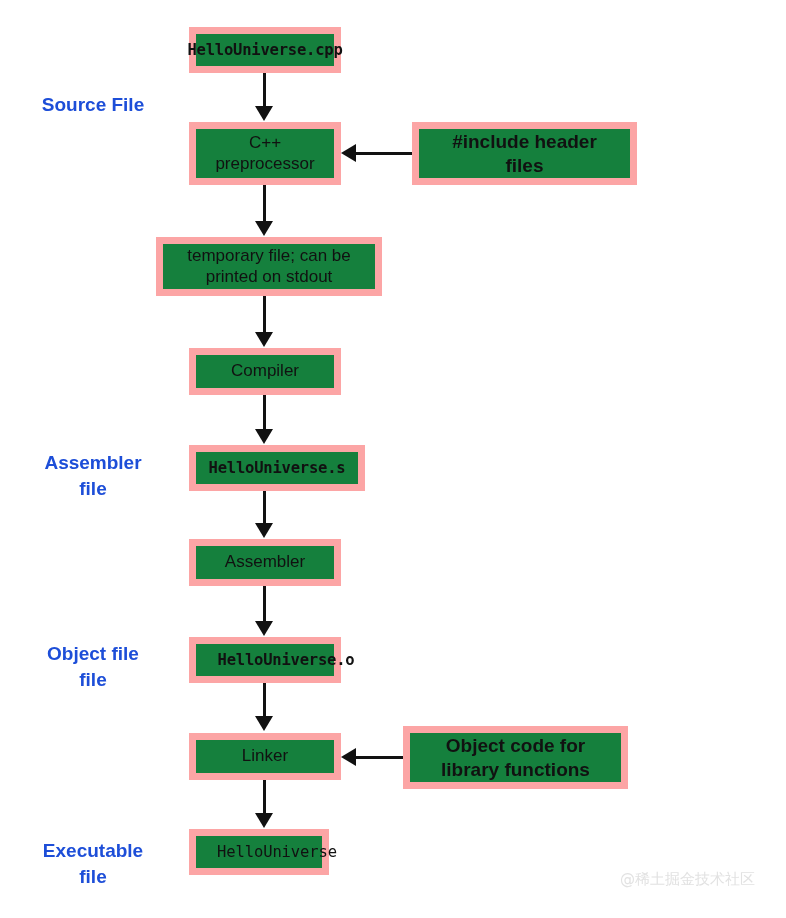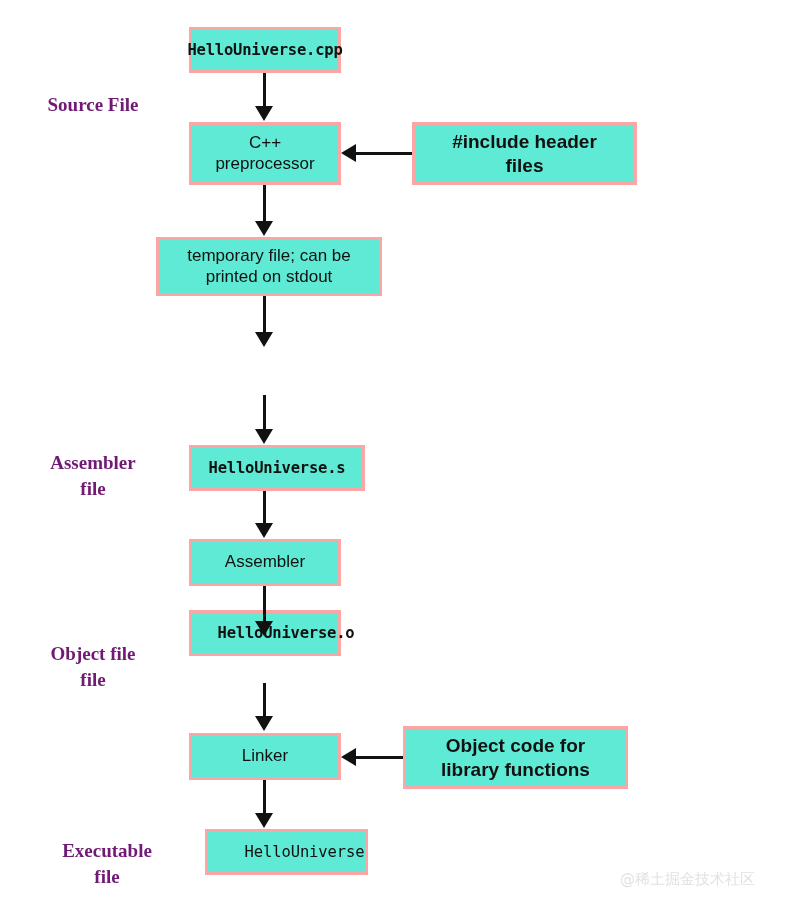--- a/index.html
+++ b/index.html
@@ -13,22 +13,22 @@
     height: 918px;
     background: #ffffff;
     overflow: hidden;
     font-family: "Liberation Sans", sans-serif;
   }
 
   
   .node {
     position: absolute;
     box-sizing: border-box;
-    border: 3px solid #fca5a5;
-    background: #5eead4;
+    border: 7px solid #fca5a5;
+    background: #15803d;
     display: flex;
     align-items: center;
     justify-content: center;
     text-align: center;
     color: #111111;
     line-height: 1.22;
   }
   .node .txt {
     display: block;
     white-space: pre-line;
@@ -54,24 +54,24 @@
   }
   .sans-bold {
     font-family: "Liberation Sans", sans-serif;
     font-weight: bold;
     font-size: 19px;
   }
 
   
   .stage-label {
     position: absolute;
-    font-family: Liberation Serif, serif;
+    font-family: Liberation Sans, sans-serif;
     font-weight: bold;
     font-size: 19px;
-    color: #701a75;
+    color: #1d4ed8;
     text-align: center;
     line-height: 1.35;
     white-space: pre-line;
   }
 
   
   .vline {
     position: absolute;
     width: 3px;
     background: #111111;
@@ -113,21 +113,21 @@
 <div id="canvas">
 
   <div class="stage-label" style="left:18px; top:92px; width:150px;">Source File</div>
 
   <div class="stage-label" style="left:18px; top:450px; width:150px;">Assembler
 file</div>
 
   <div class="stage-label" style="left:18px; top:641px; width:150px;">Object file
 file</div>
 
-  <div class="stage-label" style="left:32px; top:838px; width:150px;">Executable
+  <div class="stage-label" style="left:18px; top:838px; width:150px;">Executable
 file</div>
 
   <div class="node" style="left:189px; top:27px; width:152px; height:46px;">
     <span class="txt mono">HelloUniverse.cpp</span>
   </div>
 
   <div class="node" style="left:189px; top:122px; width:152px; height:63px;">
     <span class="txt sans">C++
 preprocessor</span>
   </div>
@@ -135,43 +135,46 @@
   <div class="node" style="left:412px; top:122px; width:225px; height:63px;">
     <span class="txt sans-bold">#include header
 files</span>
   </div>
 
   <div class="node" style="left:156px; top:237px; width:226px; height:59px;">
     <span class="txt sans">temporary file; can be
 printed on stdout</span>
   </div>
 
+  <div class="node" style="left:189px; top:348px; width:152px; height:47px;">
+    <span class="txt sans">Compiler</span>
+  </div>
 
   <div class="node" style="left:189px; top:445px; width:176px; height:46px;">
     <span class="txt mono">HelloUniverse.s</span>
   </div>
 
   <div class="node" style="left:189px; top:539px; width:152px; height:47px;">
     <span class="txt sans">Assembler</span>
   </div>
 
-  <div class="node" style="left:189px; top:610px; width:152px; height:46px;padding-left:42px;">
+  <div class="node" style="left:189px; top:637px; width:152px; height:46px;padding-left:42px;">
     <span class="txt mono">HelloUniverse.o</span>
   </div>
 
   <div class="node" style="left:403px; top:726px; width:225px; height:63px;">
     <span class="txt sans-bold">Object code for
 library functions</span>
   </div>
 
   <div class="node" style="left:189px; top:733px; width:152px; height:47px;">
     <span class="txt sans">Linker</span>
   </div>
 
-  <div class="node" style="left:205px; top:829px; width:163px; height:46px;padding-left:36px;">
+  <div class="node" style="left:189px; top:829px; width:140px; height:46px;padding-left:36px;">
     <span class="txt mono-reg">HelloUniverse</span>
   </div>
 
   <div class="vline" style="left:263px; top:73px; height:34px;"></div>
   <div class="arrow-down" style="left:255px; top:106px;"></div>
 
   <div class="vline" style="left:263px; top:185px; height:37px;"></div>
   <div class="arrow-down" style="left:255px; top:221px;"></div>
 
   <div class="hline" style="left:356px; top:152px; width:56px;"></div>

